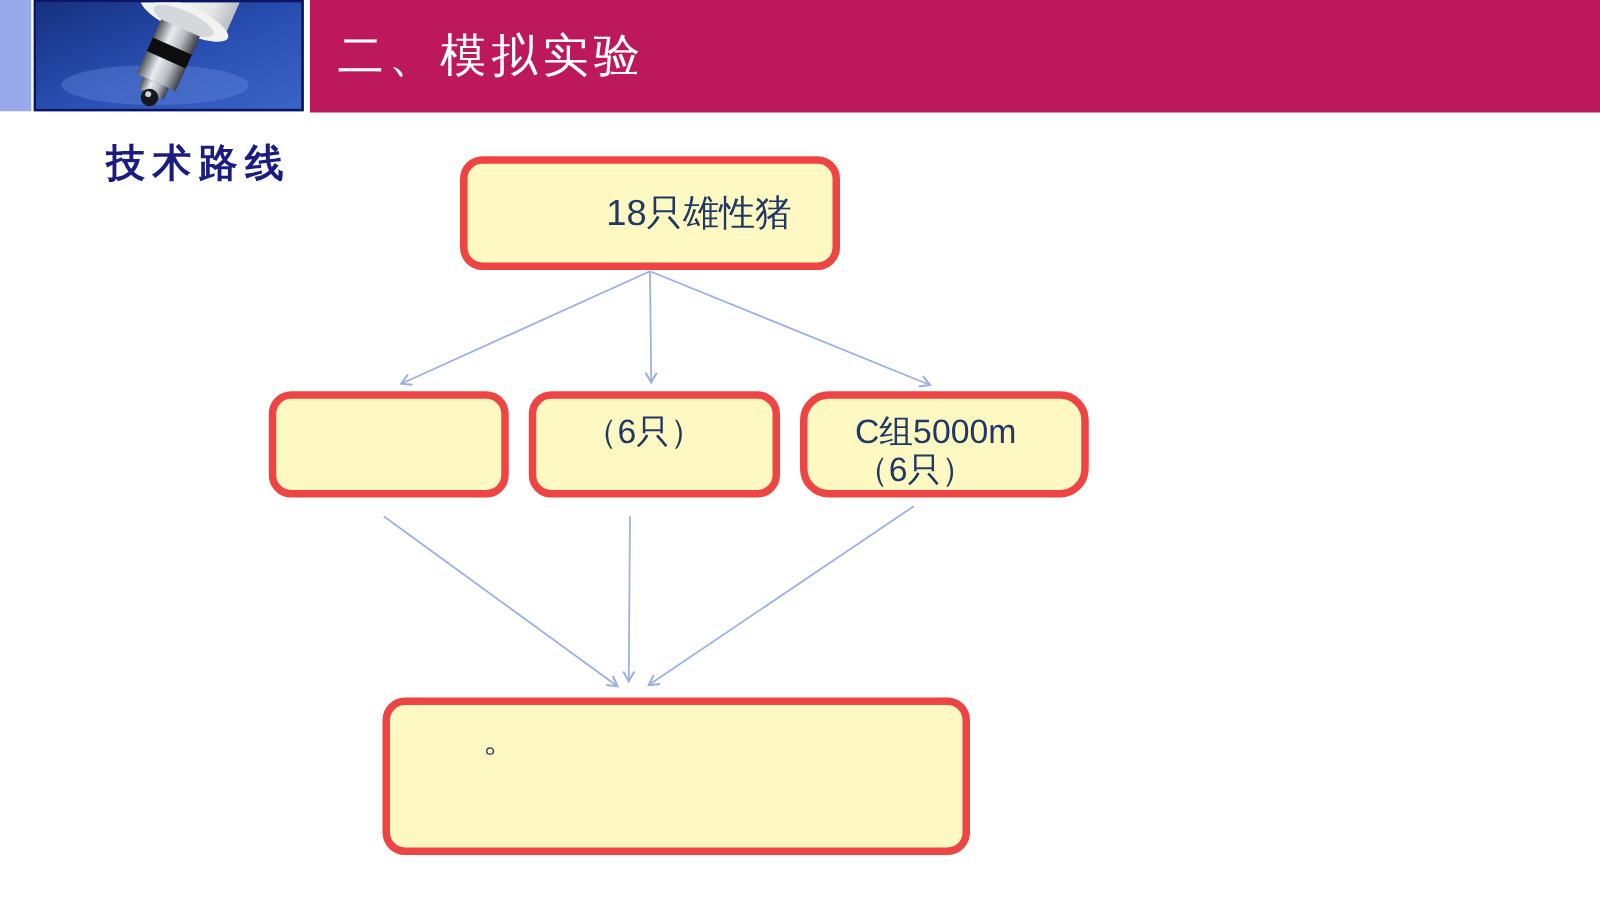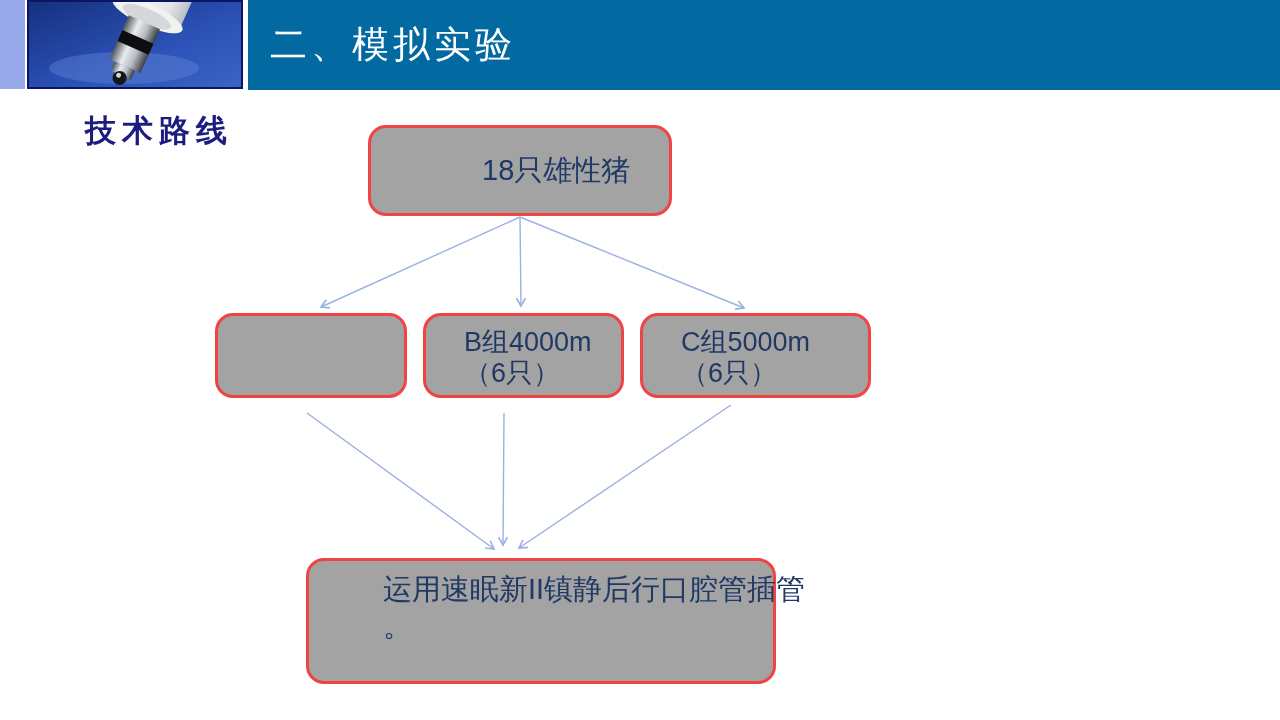--- a/index.html
+++ b/index.html
@@ -21,21 +21,21 @@
     position: absolute; left: 27px; top: 0;
     width: 216px; height: 89px;
     border: 2px solid #0c1464;
     box-sizing: border-box;
     background: #2a50b4;
   }
   .photo-frame svg { display: block; }
   .header-bar {
     position: absolute; left: 248px; top: 0;
     width: 1032px; height: 90px;
-    background: #0369a1;
+    background: #be185d;
     display: flex; align-items: center;
   }
   .header-title {
     color: #ffffff;
     font-size: 37px;
     letter-spacing: 4px;
     padding-left: 22px;
     font-weight: 500;
     white-space: nowrap;
   }
@@ -46,40 +46,40 @@
     font-size: 31px; font-weight: bold;
     letter-spacing: 6px;
     color: #1c1c80;
     white-space: nowrap;
   }
 
   
   .flow-box {
     position: absolute;
     box-sizing: border-box;
-    background: #a3a3a3;
-    border: 3px solid #ef4444;
+    background: #fef9c3;
+    border: 6px solid #ef4444;
     border-radius: 18px;
     color: #1f3864;
   }
   .box-top {
     left: 368px; top: 125px; width: 304px; height: 91px;
     display: flex; align-items: center;
     font-size: 29px;
     padding-left: 111px;
   }
   .box-group {
     top: 313px; height: 85px;
     font-size: 27px; line-height: 31px;
     padding-top: 11px;
     white-space: nowrap;
   }
   .box-group-a { left: 215px; width: 192px; padding-left: 33px; }
   .box-group-b { left: 423px; width: 201px; padding-left: 38px; }
-  .box-group-c { left: 640px; width: 231px; padding-left: 38px; }
+  .box-group-c { left: 640px; width: 231px; padding-left: 38px; border-radius: 23px; }
   .box-bottom {
     left: 306px; top: 558px; width: 470px; height: 126px;
     font-size: 29px; line-height: 37px;
     padding: 10px 8px 0 10px;
     overflow: visible;
     white-space: nowrap;
   }
   .result-line { display: block; }
   .result-line.indent { padding-left: 64px; }
 
@@ -156,25 +156,23 @@
 </svg>
 
 <div class="flow-box box-top">
   <span>18只雄性猪</span>
 </div>
 
 <div class="flow-box box-group box-group-a">
 </div>
 
 <div class="flow-box box-group box-group-b">
-  <span class="result-line">B组4000m</span>
   <span class="result-line">（6只）</span>
 </div>
 
 <div class="flow-box box-group box-group-c">
   <span class="result-line">C组5000m</span>
   <span class="result-line">（6只）</span>
 </div>
 
 <div class="flow-box box-bottom">
-  <span class="result-line indent">运用速眠新II镇静后行口腔管插管</span>
   <span class="result-line indent">。</span>
 </div>
 
 </body></html>

